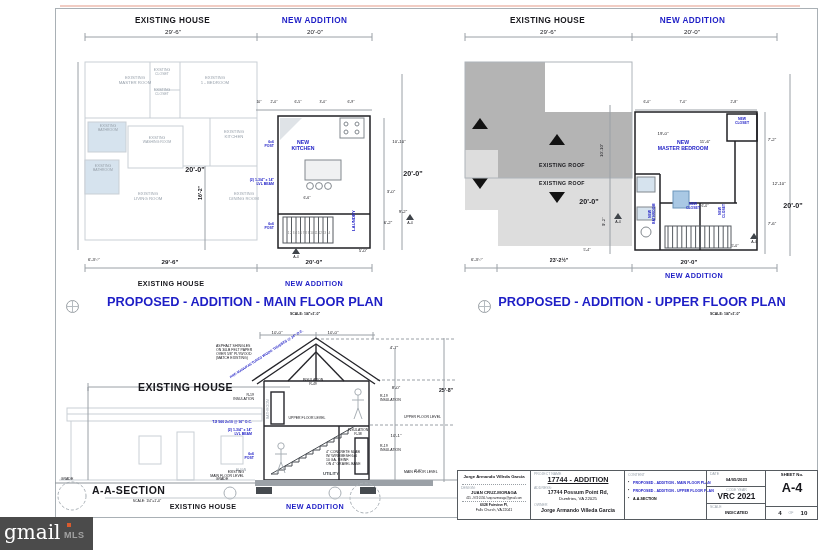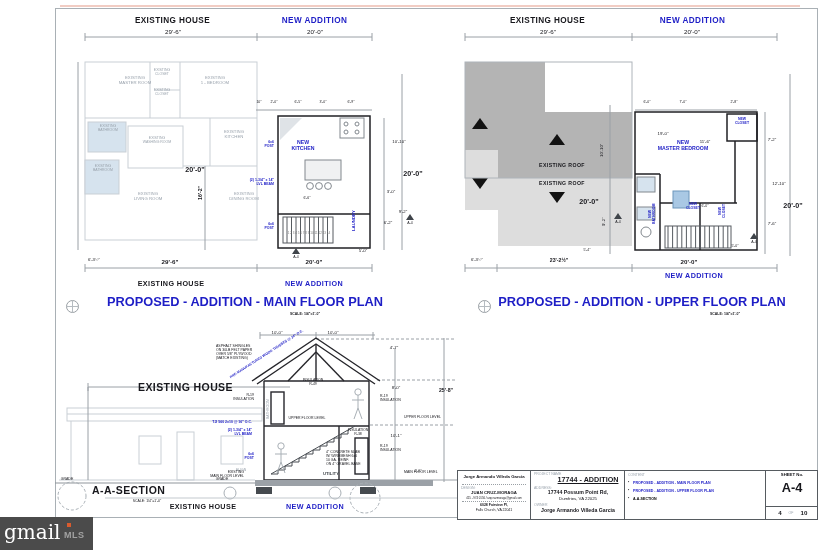--- a/index.html
+++ b/index.html
@@ -376,33 +376,43 @@
     <div class="dothr" style="top:13px"></div>
     <div class="L f3 tl gy" style="left:3px;top:15px;width:40px">DESIGN:</div>
     <div class="L f4 b" style="left:2px;top:20px;width:68px">JUAN CRUZ-MORAGA</div>
     <div class="L" style="left:1px;top:26px;width:70px;font-size:2.8px">415 - 974 0156 / arqcruzmoraga@gmail.com</div>
     <div class="dothr" style="top:30px"></div>
     <div class="L f3 b" style="left:2px;top:32px;width:68px">6028  Fairview Pl,</div>
     <div class="L f3" style="left:2px;top:37px;width:68px">Falls Church, VA 22041</div>
   </div>
   <div class="tbc" style="left:72px;width:94px">
     <div class="L f3 tl gy" style="left:3px;top:1px;width:60px">PROJECT NAME</div>
-    <div class="L f7 b" style="left:12px;top:5px;width:90px;text-decoration:underline">17744 - ADDITION</div>
+    <div class="L f7 b" style="left:2px;top:5px;width:90px;text-decoration:underline">17744 - ADDITION</div>
     <div class="L f3 tl gy" style="left:3px;top:15px;width:60px">ADDRESS:</div>
     <div class="L f5 b" style="left:2px;top:19px;width:90px">17744 Possum Point Rd,</div>
     <div class="L f4" style="left:2px;top:26px;width:90px">Dumfries, VA 22025</div>
     <div class="L f3 tl gy" style="left:3px;top:32px;width:60px">OWNER</div>
     <div class="L f5 b" style="left:2px;top:37px;width:90px">Jorge Armando Villeda Garcia</div>
   </div>
   <div class="tbc" style="left:166px;width:82px">
     <div class="L f3 tl gy" style="left:3px;top:2px;width:60px">CONTENT</div>
     <div class="li b bl" style="left:3px;top:10px;font-size:3.6px">PROPOSED - ADDITION - MAIN FLOOR PLAN</div>
     <div class="li b bl" style="left:3px;top:18px;font-size:3.6px">PROPOSED - ADDITION - UPPER FLOOR PLAN</div>
     <div class="li b" style="left:3px;top:26px;font-size:3.6px">A-A-SECTION</div>
   </div>
+  <div class="tbc" style="left:248px;width:59px">
+    <div class="L f3 tl gy" style="left:3px;top:1px;width:40px">DATE</div>
+    <div class="L f4 b" style="left:2px;top:7px;width:55px">04/05/2023</div>
+    <div class="hr" style="top:15px"></div>
+    <div class="L f3 gy" style="left:2px;top:17px;width:55px">CODE YEAR</div>
+    <div class="L f8 b" style="left:2px;top:21px;width:55px">VRC 2021</div>
+    <div class="hr" style="top:32px"></div>
+    <div class="L f3 tl gy" style="left:3px;top:34px;width:40px">SCALE</div>
+    <div class="L f4 b" style="left:2px;top:40px;width:55px">INDICATED</div>
+  </div>
   <div class="tbc" style="left:307px;width:52px">
     <div class="L f4 b" style="left:2px;top:2px;width:48px">SHEET No.</div>
     <div class="L f12 b" style="left:2px;top:10px;width:48px">A-4</div>
     <div class="hr" style="top:35px"></div>
     <div class="L f6 b" style="left:10px;top:38px;width:8px">4</div>
     <div class="L f3 gy" style="left:20px;top:40px;width:10px">OF</div>
     <div class="L f6 b" style="left:32px;top:38px;width:12px">10</div>
   </div>
 </div>
 

